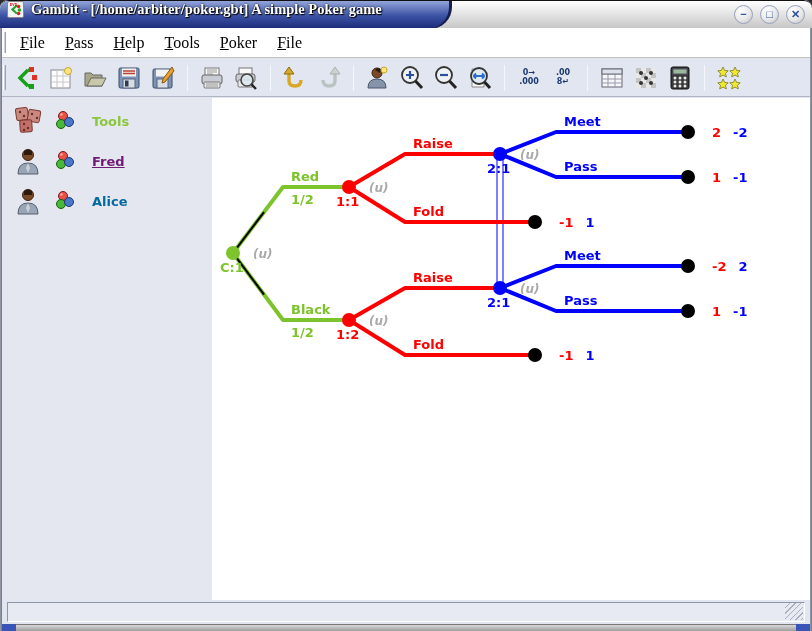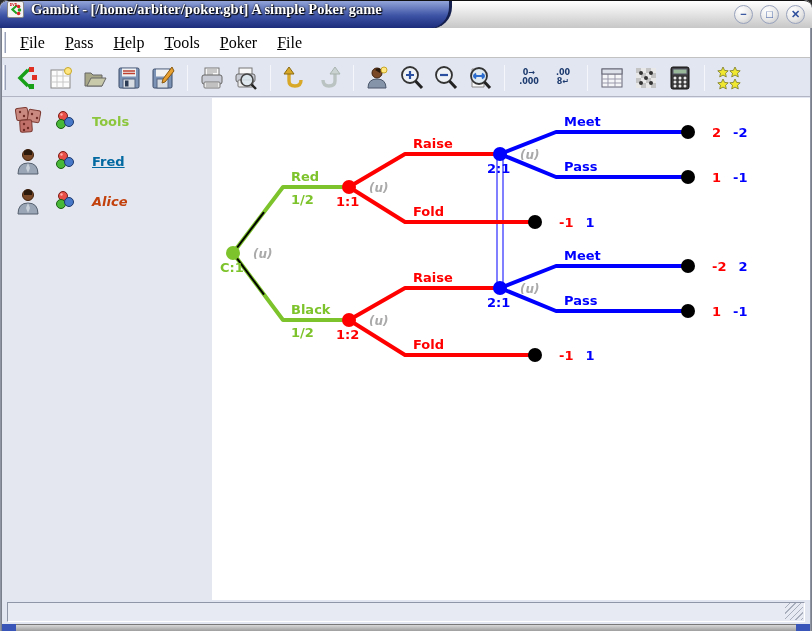--- a/index.html
+++ b/index.html
@@ -328,41 +328,41 @@
             </svg>
         </span>
         <span class="slot2">
           <svg width="22" height="22" viewBox="0 0 22 22">
               <circle cx="9" cy="6" r="4.5" fill="#e85048" stroke="#7a1c16"></circle>
               <circle cx="7" cy="14" r="4.5" fill="#48b838" stroke="#1c5c12"></circle>
               <circle cx="15" cy="12" r="4.5" fill="#4878c8" stroke="#1c3a70"></circle>
               <circle cx="7.5" cy="4.5" r="1.2" fill="#ffb0a8"></circle>
             </svg>
         </span>
-        <span class="player-label" style="color: #0369a1; text-decoration: underline;">Fred</span>
+        <span class="player-label" style="color: #701a75; text-decoration: underline;">Fred</span>
       </div>
 
       <div class="player-row">
         <span class="slot1">
           <svg width="26" height="28" viewBox="0 0 26 28">
               <circle cx="13" cy="8" r="5.5" fill="#7a4a28" stroke="#40220e"></circle>
               <path d="M9 4 Q13 1 17 4 L17 8 L9 8 Z" fill="#2c1a0c"></path>
               <path d="M3 27 Q3 16 13 16 Q23 16 23 27 Z" fill="#9aa6b6" stroke="#55606e"></path>
               <path d="M13 16 L11 21 L13 26 L15 21 Z" fill="#c8d0da"></path>
             </svg>
         </span>
         <span class="slot2">
           <svg width="22" height="22" viewBox="0 0 22 22">
               <circle cx="9" cy="6" r="4.5" fill="#e85048" stroke="#7a1c16"></circle>
               <circle cx="7" cy="14" r="4.5" fill="#48b838" stroke="#1c5c12"></circle>
               <circle cx="15" cy="12" r="4.5" fill="#4878c8" stroke="#1c3a70"></circle>
               <circle cx="7.5" cy="4.5" r="1.2" fill="#ffb0a8"></circle>
             </svg>
         </span>
-        <span class="player-label" style="color: #c2410c; font-style: italic;">Alice</span>
+        <span class="player-label" style="color: #0369a1;">Alice</span>
       </div>
 
     </div>
 
     <div class="canvas">
       <svg id="tree-svg" width="600" height="503" viewBox="212 98 600 503" preserveAspectRatio="xMinYMin meet">
           <line x1="497" y1="154" x2="497" y2="288" stroke="#0000ff" stroke-width="1"></line>
           <line x1="503" y1="154" x2="503" y2="288" stroke="#0000ff" stroke-width="1"></line>
           <polyline points="233,253 283,187 349,187" fill="none" stroke="#7dc32b" stroke-width="4" stroke-linejoin="round"></polyline>
           <line x1="233" y1="253" x2="264" y2="212.07999999999998" stroke="#000" stroke-width="2"></line>

